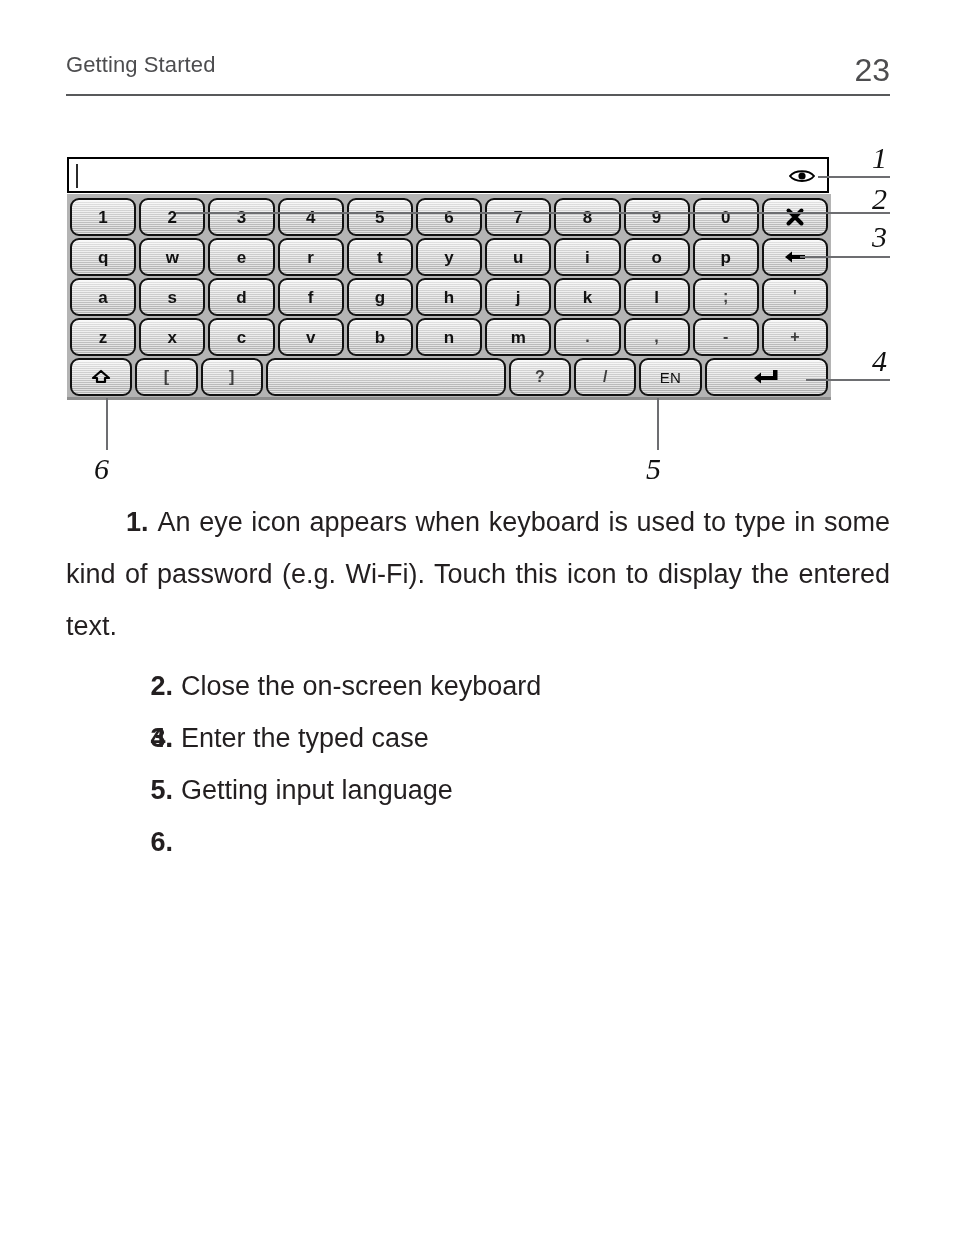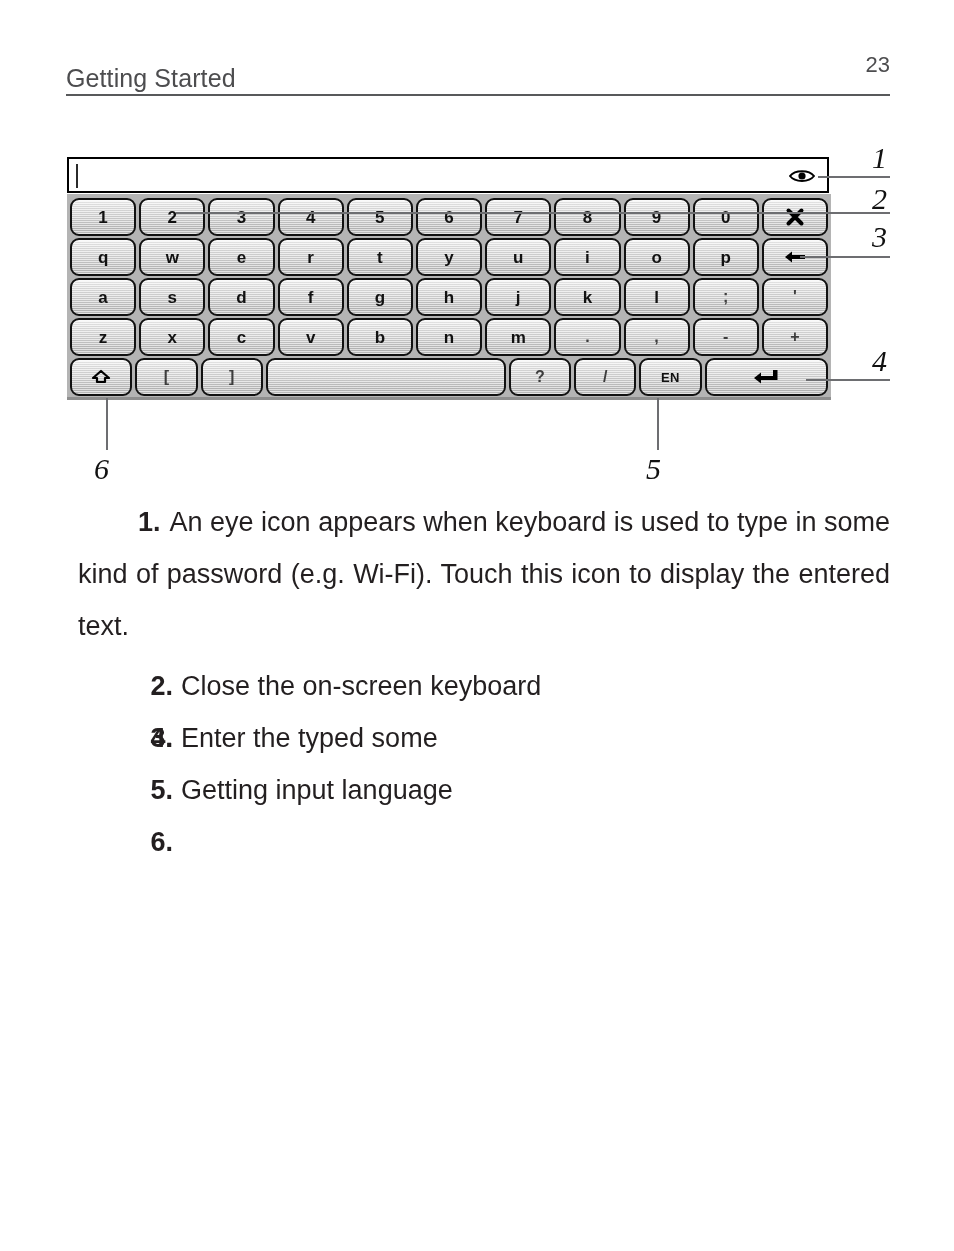--- a/index.html
+++ b/index.html
@@ -21,30 +21,30 @@
     position: absolute;
     left: 66px;
     top: 52px;
     width: 824px;
     height: 42px;
     border-bottom: 2px solid #58595b;
   }
   .page-header .h-title {
     position: absolute;
     left: 0;
-    top: 12px;
-    font-size: 25px;
+    top: 0;
+    font-size: 22px;
     color: #4d4d4f;
     letter-spacing: .1px;
   }
   .page-header .h-pageno {
     position: absolute;
     right: 0;
     top: 0;
-    font-size: 22px;
+    font-size: 32px;
     color: #4d4d4f;
   }
 
   
   .figure {
     position: absolute;
     left: 0;
     top: 0;
     width: 954px;
     height: 500px;
@@ -117,21 +117,21 @@
     display: flex;
     align-items: center;
     justify-content: center;
     font-size: 17px;
     font-weight: bold;
     color: #111111;
     line-height: 1;
     user-select: none;
   }
   .key.punct { font-weight: bold; color: #3c3c3c; font-size: 16px; }
-  .key.lang  { font-size: 13px; font-weight: bold; letter-spacing: .3px; text-align: right; }
+  .key.lang  { font-size: 15px; font-weight: normal; letter-spacing: .3px; text-align: right; }
   .key.space { flex: 4.05 1 0; }
   .key.wide-enter { flex: 2.05 1 0; }
   .key svg { display: block; }
 
   
   .callout-num {
     position: absolute;
     font-family: "Liberation Serif", serif;
     font-style: italic;
     font-size: 30px;
@@ -149,21 +149,21 @@
     position: absolute;
     left: 66px;
     top: 496px;
     width: 824px;
   }
   .para-1 {
     font-size: 27px;
     line-height: 52px;
     text-align: justify;
     text-indent: 60px;
-    margin: 0 0 8px 12px;
+    margin: 0 0 8px 0;
     color: #231f20;
   }
   .para-1 .marker { font-weight: bold; }
   .para-1 .gap { display: inline-block; width: 9px; }
 
   .list-item {
     font-size: 27px;
     line-height: 52px;
     margin: 0;
     padding-left: 66px;
@@ -314,19 +314,19 @@
 </div>
 
 <div class="content">
 
   <p class="para-1"><span class="marker">1.</span><span class="gap"></span><span>An eye icon appears when keyboard is used to type in some kind of password (e.g. Wi-Fi). Touch this icon to display the entered text.</span></p>
 
   <p class="list-item"><span class="marker">2.</span><span class="txt">Close the on-screen keyboard</span></p>
 
   <p class="list-item"><span class="marker">3.</span></p>
 
-  <p class="list-item"><span class="marker">4.</span><span class="txt">Enter the typed some</span></p>
+  <p class="list-item"><span class="marker">4.</span><span class="txt">Enter the typed case</span></p>
 
   <p class="list-item"><span class="marker">5.</span><span class="txt">Getting input language</span></p>
 
   <p class="list-item"><span class="marker">6.</span></p>
 
 </div>
 
 </body></html>

